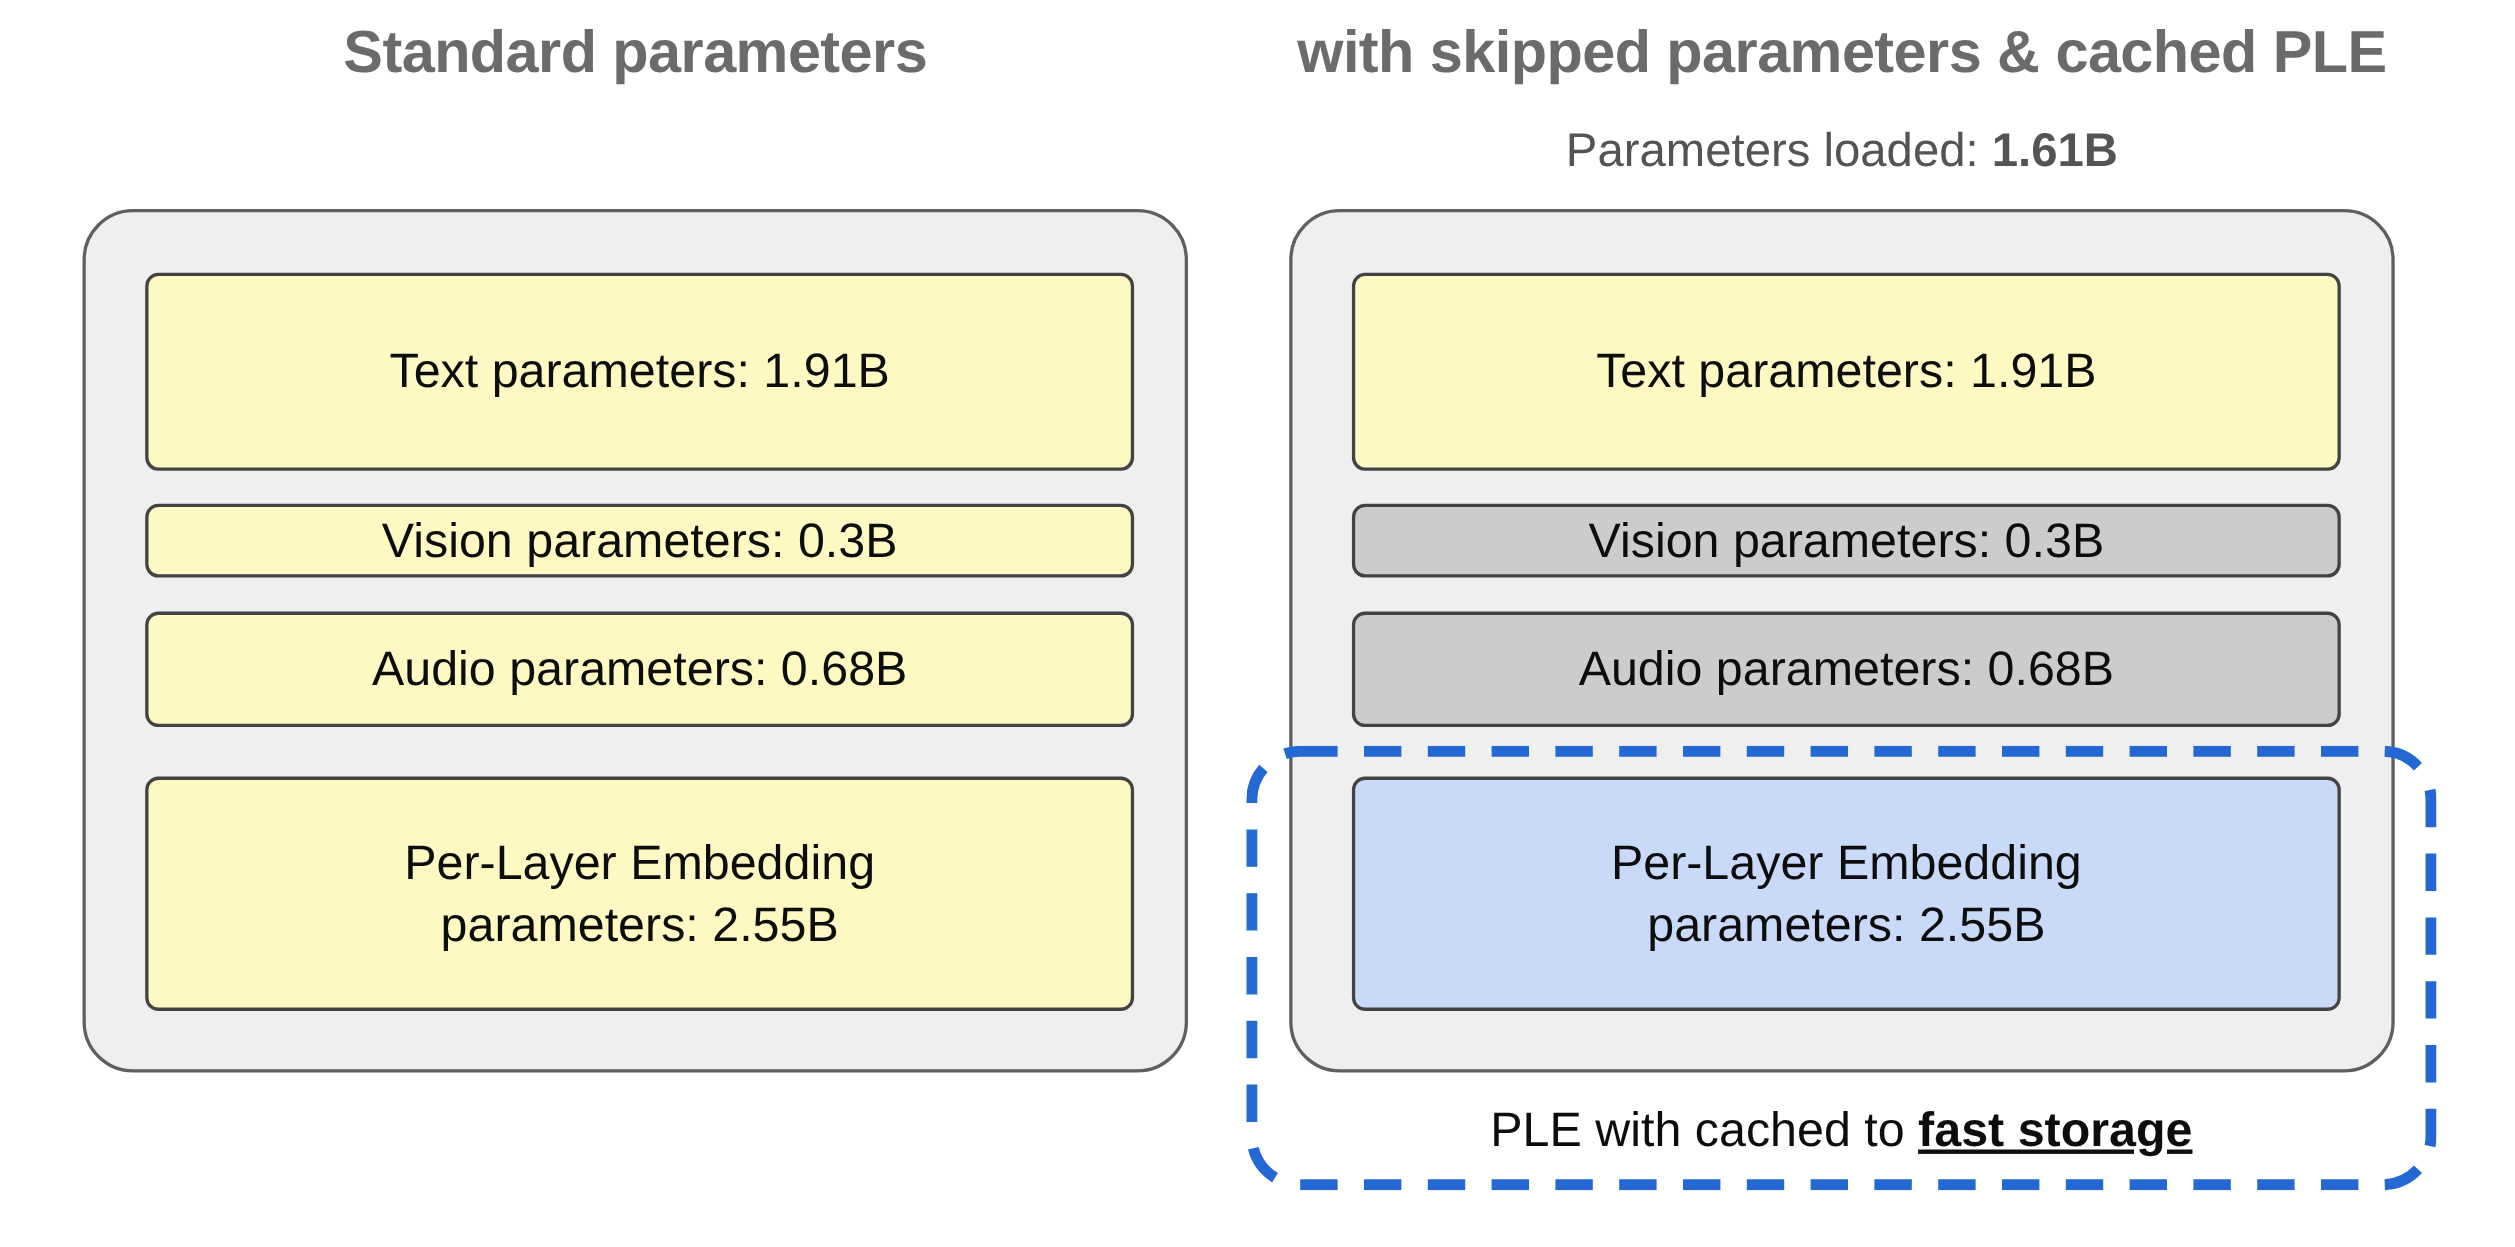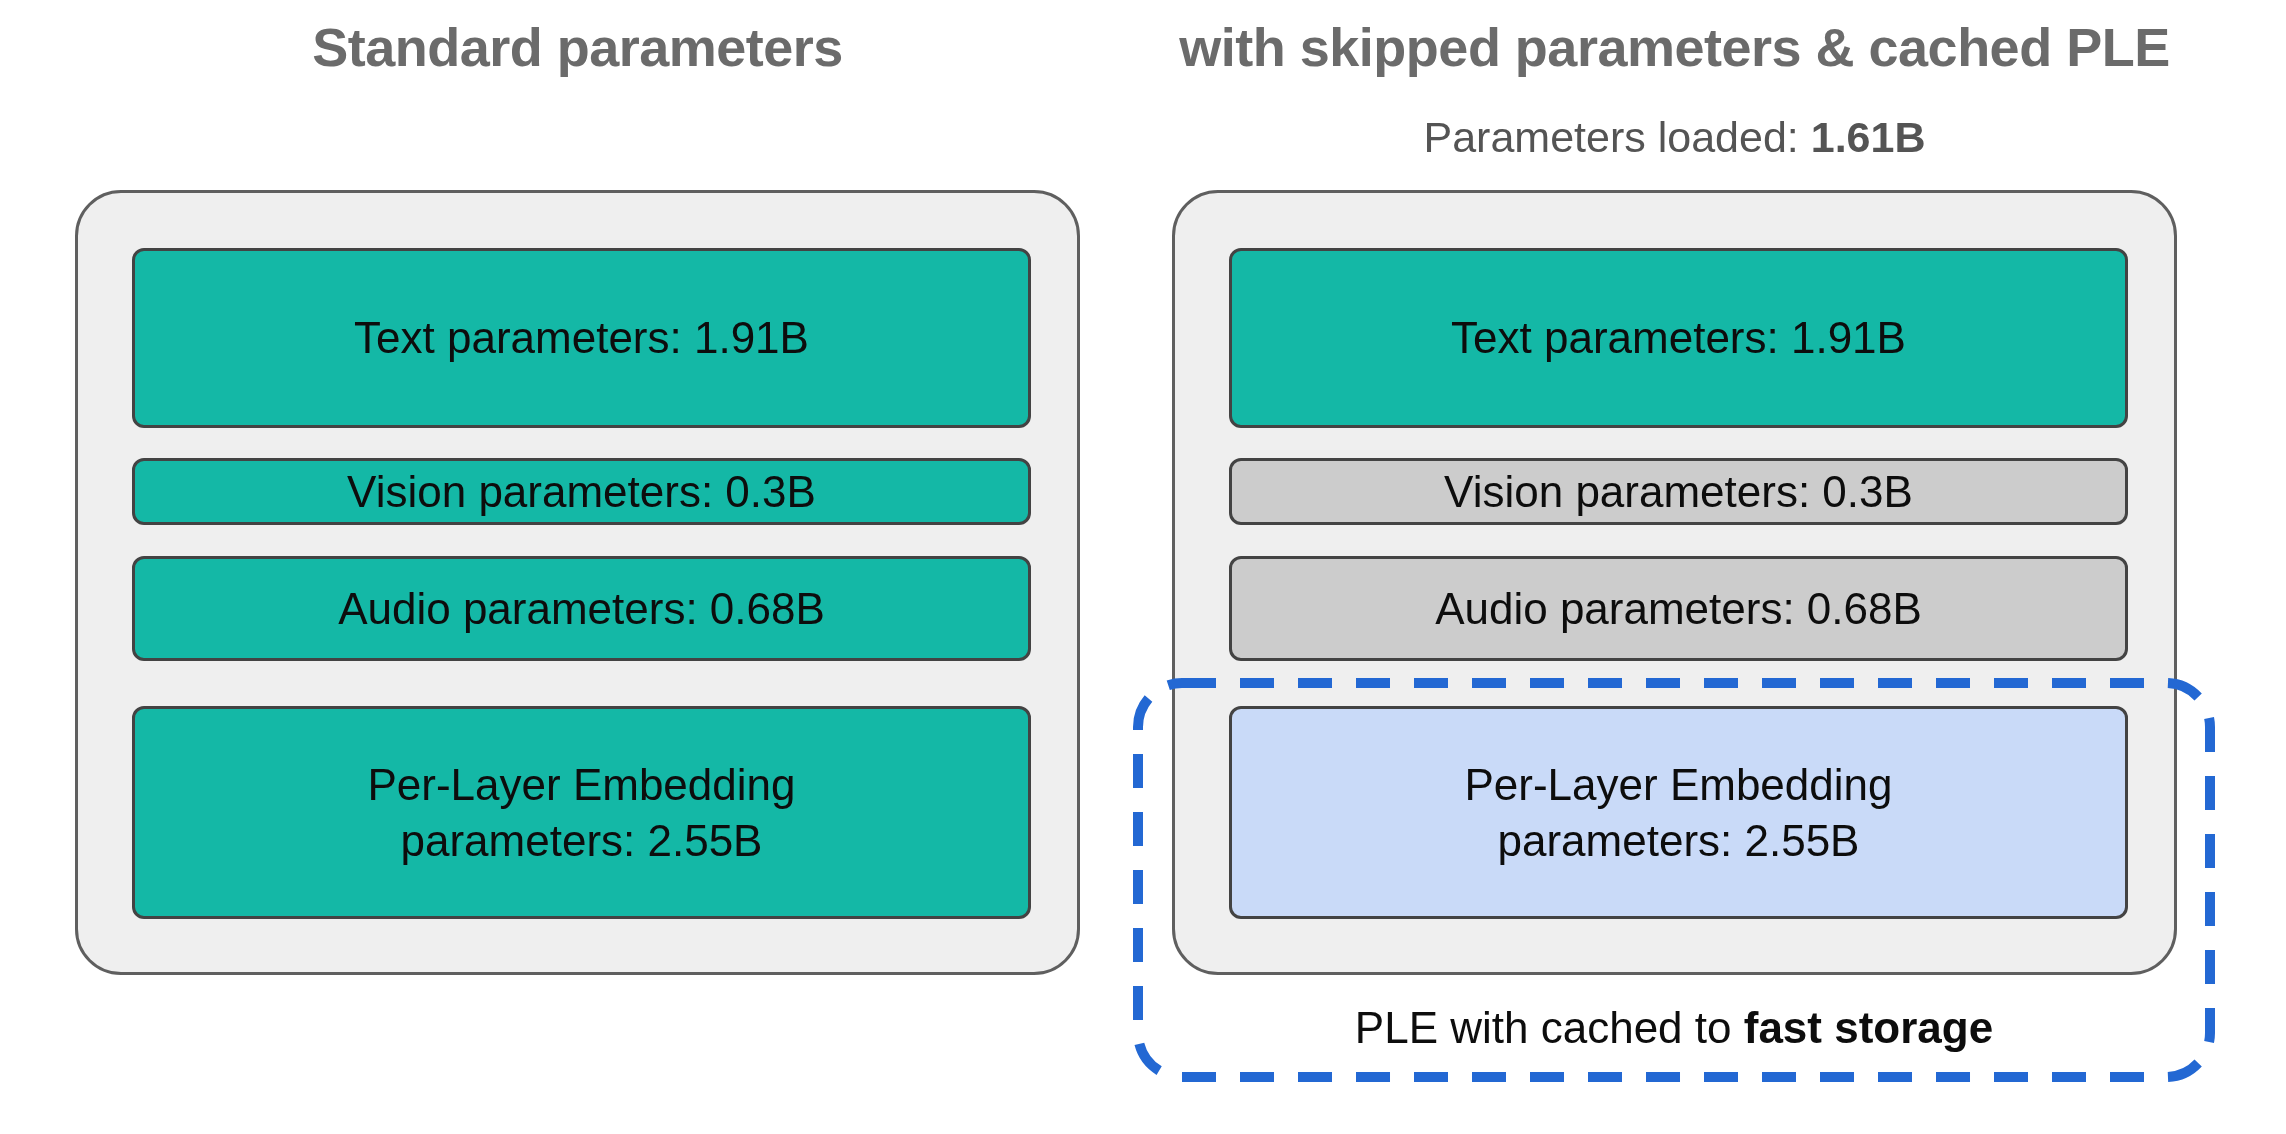--- a/index.html
+++ b/index.html
@@ -37,41 +37,41 @@
   
   .box{
     position:absolute;left:54px;width:899px;box-sizing:border-box;
     border:3px solid #434343;border-radius:12px;
     display:flex;align-items:center;justify-content:center;
     text-align:center;
   }
   .box .box-label{
     font-size:44px;color:#0d0d0d;line-height:1.27;white-space:pre-line;
   }
-  .box[data-state="loaded"]{background:#14b8a6;}
+  .box[data-state="loaded"]{background:#fef9c3;}
   .box[data-state="skipped"]{background:#cccccc;}
   .box[data-state="cached"]{background:#c9daf8;}
 
   .box.b-text  {top:55px; height:180px;}
   .box.b-vision{top:265px;height:67px;}
   .box.b-audio {top:363px;height:105px;}
   .box.b-ple   {top:513px;height:213px;}
 
   
   .dashed-outline{
     position:absolute;left:1133px;top:678px;width:1082px;height:404px;
     pointer-events:none;
   }
 
   .cache-caption{
     position:absolute;left:1133px;top:1002px;width:1082px;
     margin:0;text-align:center;
     font-size:44px;color:#0d0d0d;line-height:1.2;
   }
-  .cache-caption .emph{font-weight:700;}
+  .cache-caption .emph{font-weight:700;text-decoration:underline;}
 </style>
 </head>
 <body>
 
 <div class="canvas">
 
   <section class="column left">
     <h1 class="col-title">Standard parameters</h1>
 
     <div class="panel">

